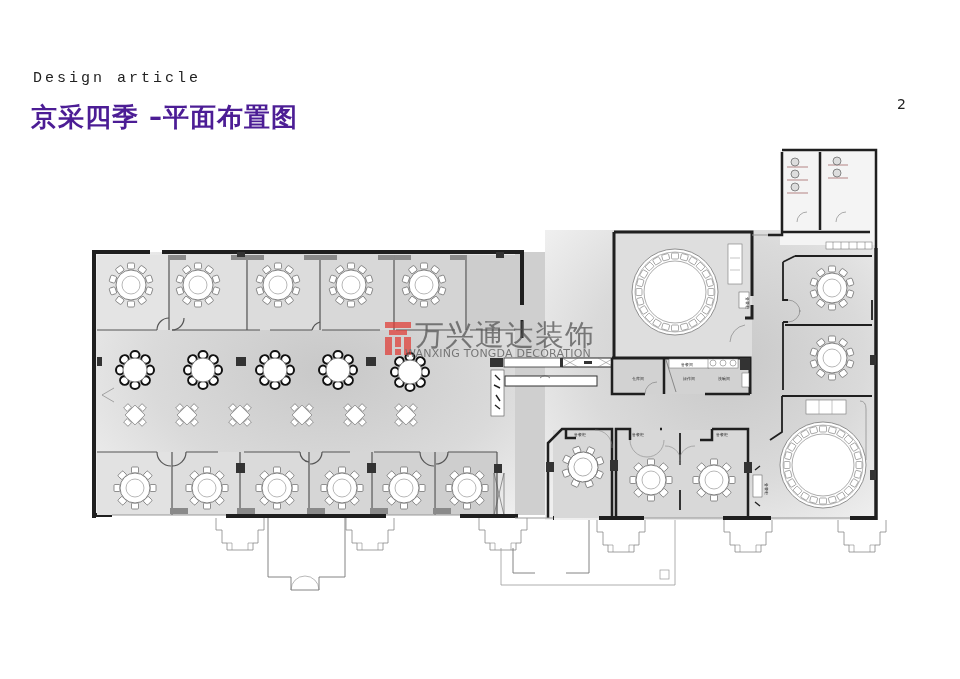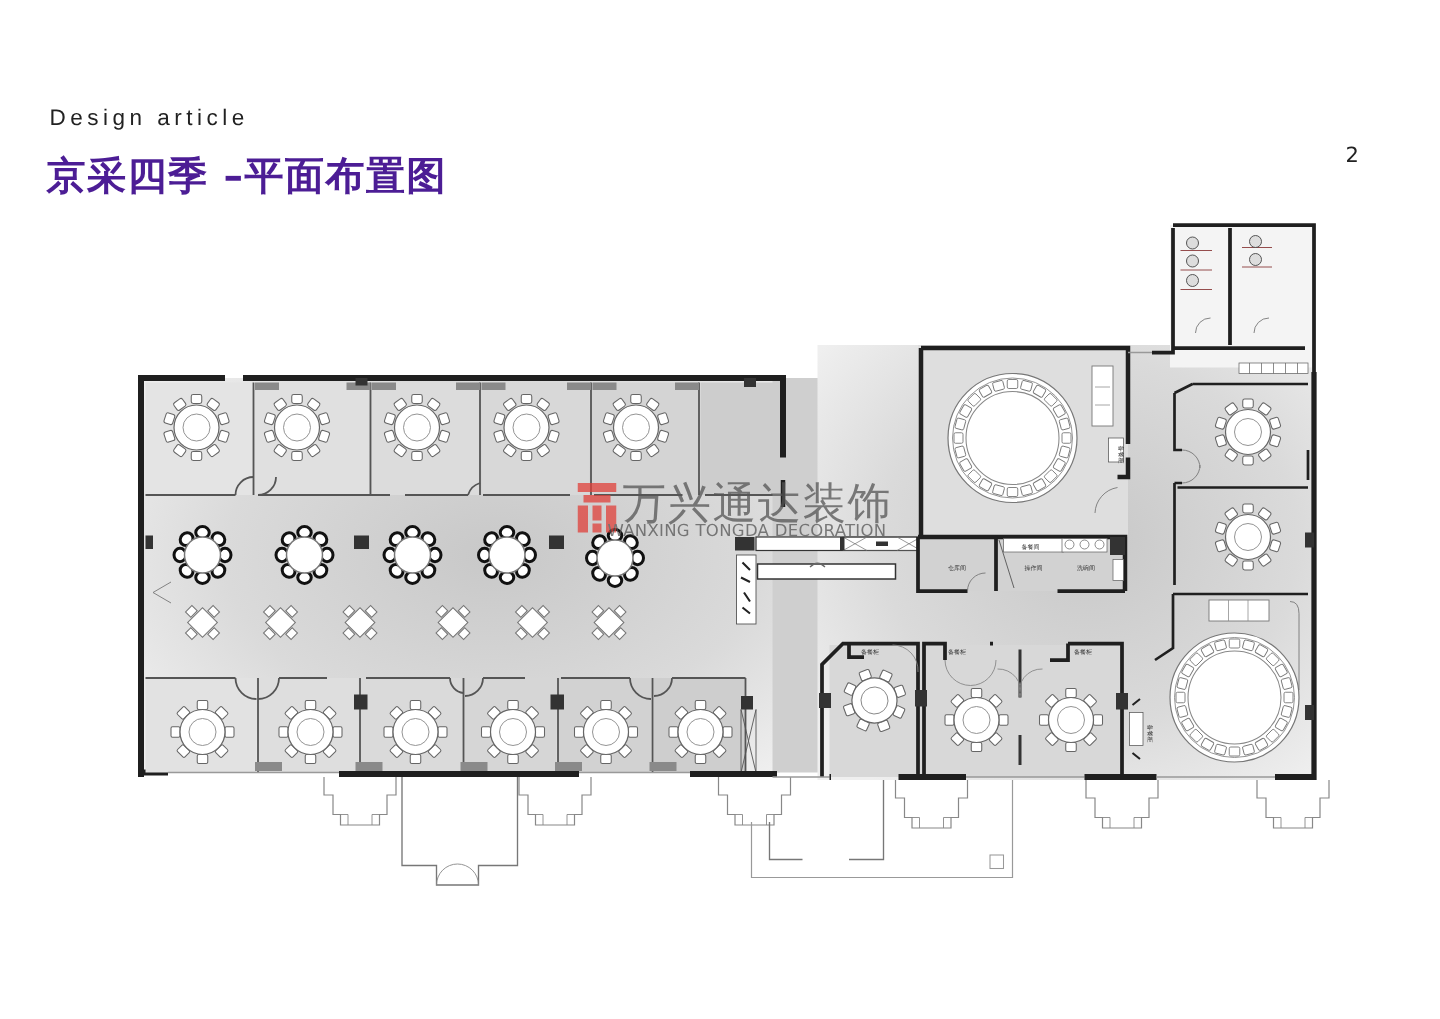--- a/index.html
+++ b/index.html
@@ -1,17 +1,17 @@
 <!DOCTYPE html>
 <html><head>
 <meta charset="utf-8">
 <style>
   html, body { margin:0; padding:0; background:#ffffff; }
   body { width:960px; height:679px; position:relative; overflow:hidden; font-family:"DejaVu Sans", sans-serif; }
-  .subtitle { position:absolute; left:33px; top:70px; font-size:15px; letter-spacing:3px; color:#222; font-family:Liberation Sans, sans-serif; }
+  .subtitle { position:absolute; left:33px; top:70px; font-size:15px; letter-spacing:3px; color:#222; font-family:Liberation Mono, monospace; }
   .title { position:absolute; left:31px; top:100px; font-size:26px; font-weight:bold; color:#4c1d95; letter-spacing:1px; font-family:"DejaVu Sans", sans-serif; }
   .pagenum { position:absolute; left:897px; top:96px; font-size:14px; color:#222; }
   svg.plan { position:absolute; left:0; top:0; }
   .wm { position:absolute; left:385px; top:318px; width:190px; height:44px; opacity:0.75; }
   .wm-cn { position:absolute; left:30px; top:-2px; font-size:29px; font-weight:normal; color:#555; letter-spacing:1px; white-space:nowrap; }
   .wm-en { position:absolute; left:20px; top:29px; font-size:11px; color:#555; letter-spacing:0.2px; white-space:nowrap; }
   .wm-logo { position:absolute; left:0; top:4px; width:26px; height:36px; }
   .rl { font-size:4px; fill:#333; font-family:"DejaVu Sans", sans-serif; }
 </style>
 </head>

